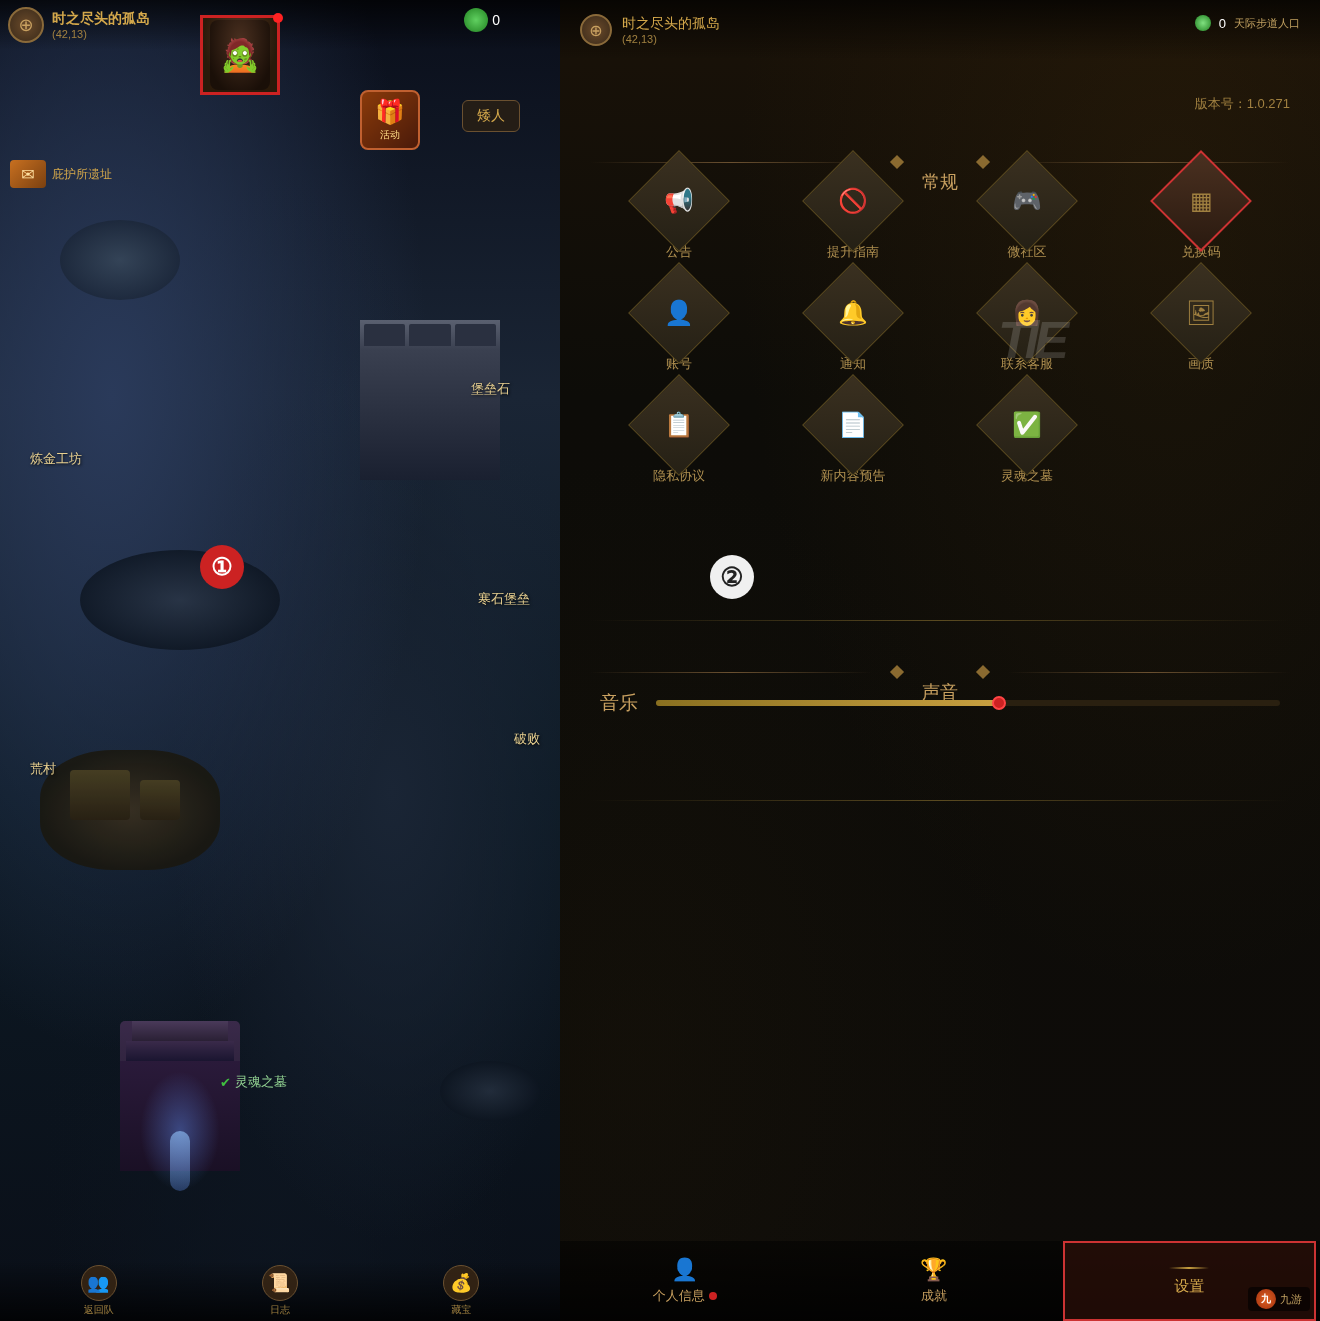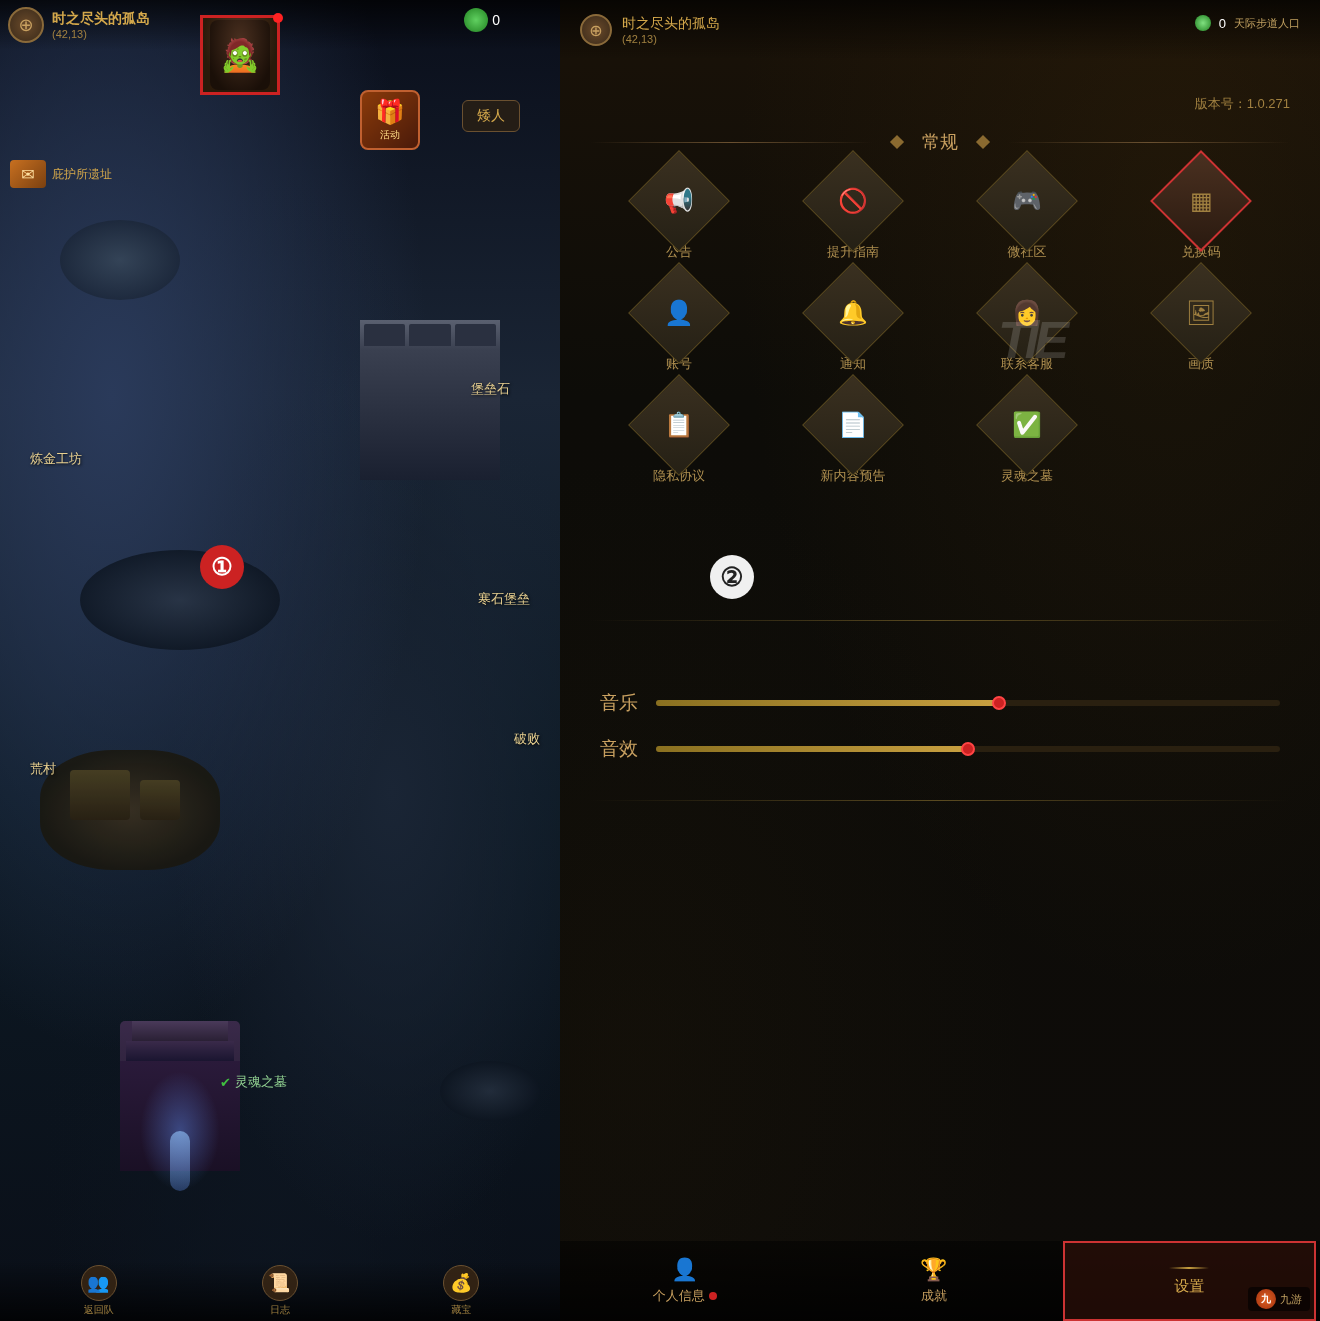--- a/index.html
+++ b/index.html
@@ -338,20 +338,21 @@
     }
     .section-line {
       height: 1px;
       background: linear-gradient(90deg, transparent, #6a5030, transparent);
       flex: 1;
     }
     .section-title {
       color: #c8a060;
       font-size: 18px;
       white-space: nowrap;
+      margin-top: 40px;
     }
 
     
     .settings-grid {
       position: absolute;
       display: grid;
       grid-template-columns: repeat(4, 1fr);
       gap: 16px;
     }
 
@@ -714,38 +715,38 @@
       <span class="settings-label">灵魂之墓</span>
     </div>
 
     <div></div>
   </div>
 
   <div class="badge-2" style="top:555px;left:150px;">②</div>
 
   <div class="divider-line" style="top:620px;"></div>
 
+  <div class="section-header" style="top:640px;left:30px;right:30px;">
+    <div class="section-line" style="width:100px;"></div>
+    <span class="diamond-ornament"></span>
+    <span class="section-title">声音</span>
+    <span class="diamond-ornament"></span>
+    <div class="section-line" style="width:100px;"></div>
+  </div>
 
   <div style="position:absolute;top:690px;left:40px;right:40px;">
 
     <div class="slider-row">
       <span class="slider-label">音乐</span>
       <div class="slider-track">
         <div class="slider-fill" style="width:55%;"></div>
         <div class="slider-handle" style="left:calc(55% - 7px);"></div>
       </div>
     </div>
 
-    <div class="slider-row">
-      <span class="slider-label">音效</span>
-      <div class="slider-track">
-        <div class="slider-fill" style="width:50%;"></div>
-        <div class="slider-handle" style="left:calc(50% - 7px);"></div>
-      </div>
-    </div>
   </div>
 
   <div class="divider-line" style="top:800px;"></div>
 
   <div class="right-bottom-nav">
 
     <div class="nav-item">
       <span class="nav-icon">👤</span>
       <div style="display:flex;align-items:center;gap:4px;">
         <span class="nav-label">个人信息</span>

